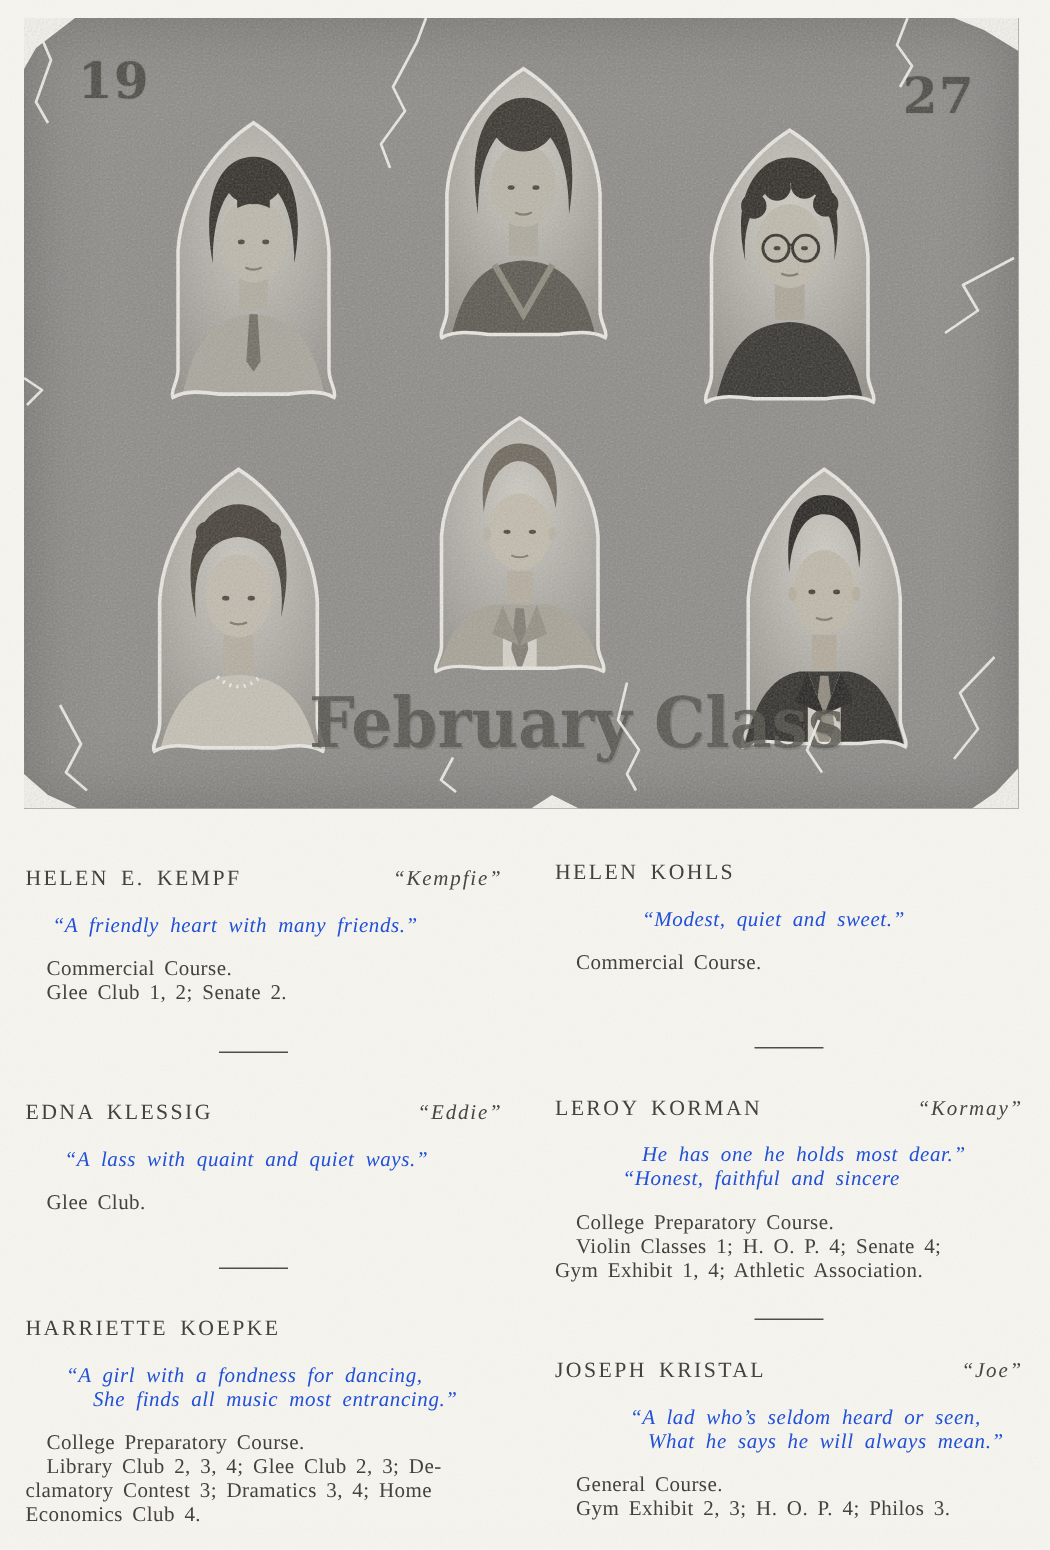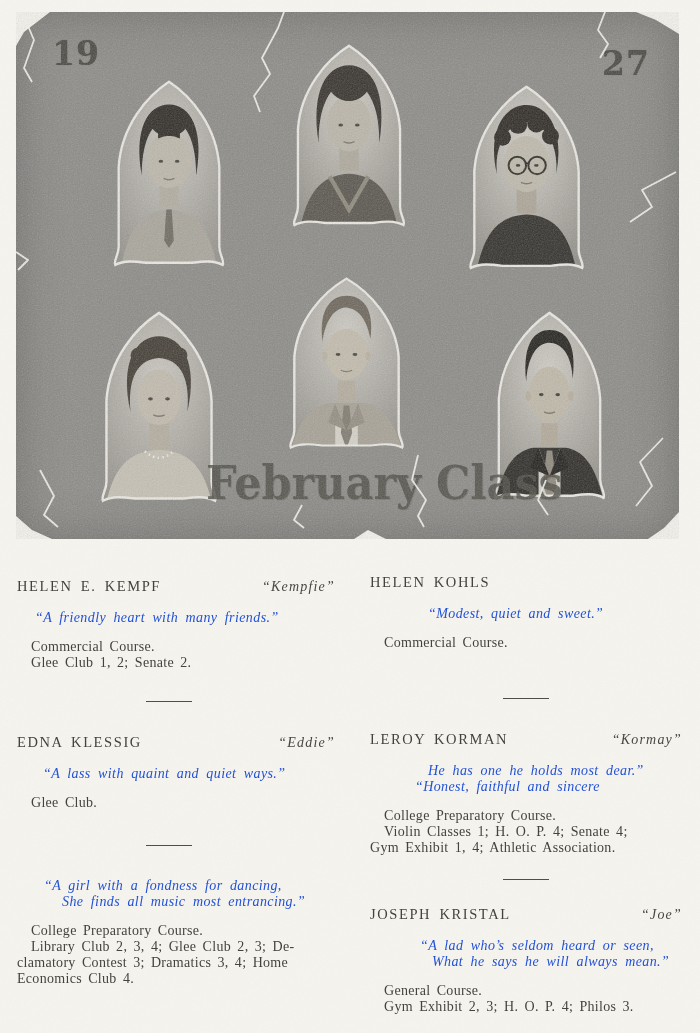--- a/index.html
+++ b/index.html
@@ -287,20 +287,24 @@
         <span class="qline" style="padding-left:26px">“A lass with quaint and quiet ways.”</span>
       </div>
       <div class="details">
         <span class="dline ind">Glee Club.</span>
       </div>
     </article>
 
     <div class="divider" style="left:146px;top:845px;"></div>
 
     <article class="entry" style="left:17px;top:878px;width:318px;">
+      <header class="name-row">
+        <span class="s-name">HARRIETTE KOEPKE</span>
+        <span class="s-nick"></span>
+      </header>
       <div class="quote">
         <span class="qline" style="padding-left:27px">“A girl with a fondness for dancing,</span>
         <span class="qline" style="padding-left:45px">She finds all music most entrancing.”</span>
       </div>
       <div class="details">
         <span class="dline ind">College Preparatory Course.</span>
         <span class="dline ind">Library Club 2, 3, 4; Glee Club 2, 3; De-</span>
         <span class="dline">clamatory Contest 3; Dramatics 3, 4; Home</span>
         <span class="dline">Economics Club 4.</span>
       </div>

